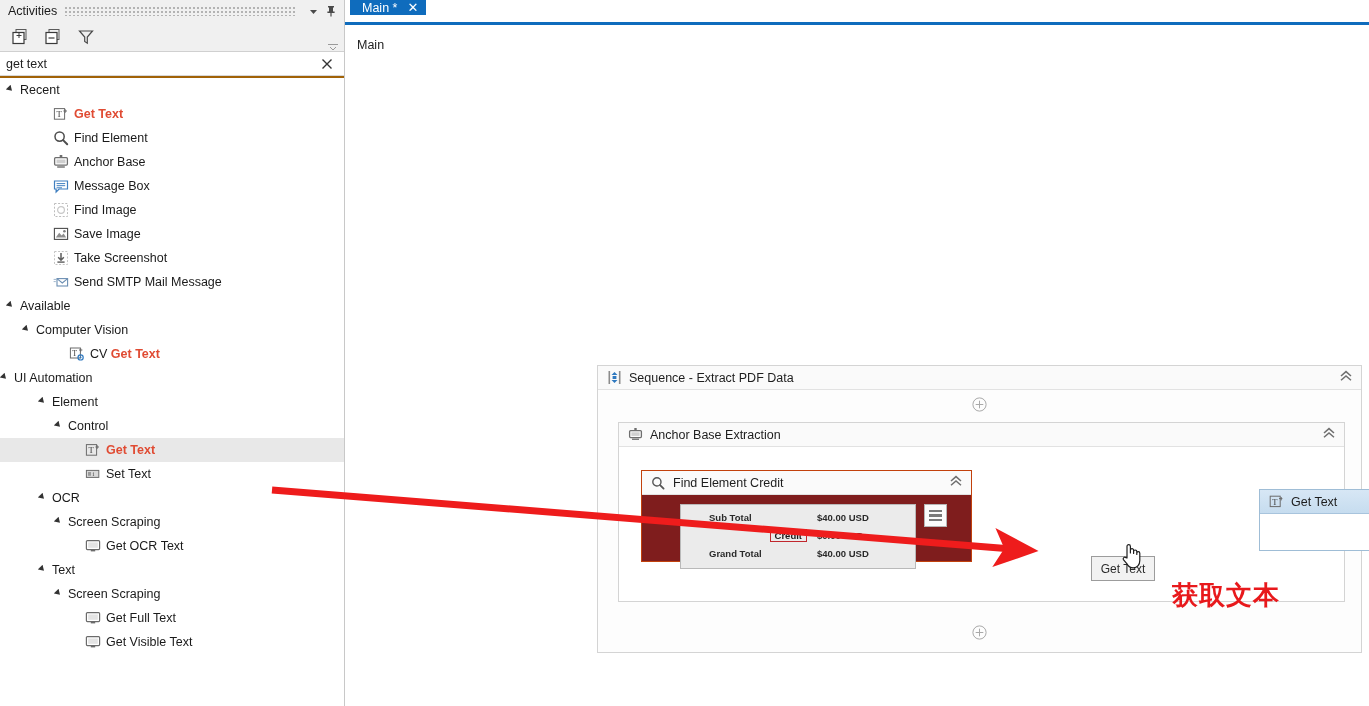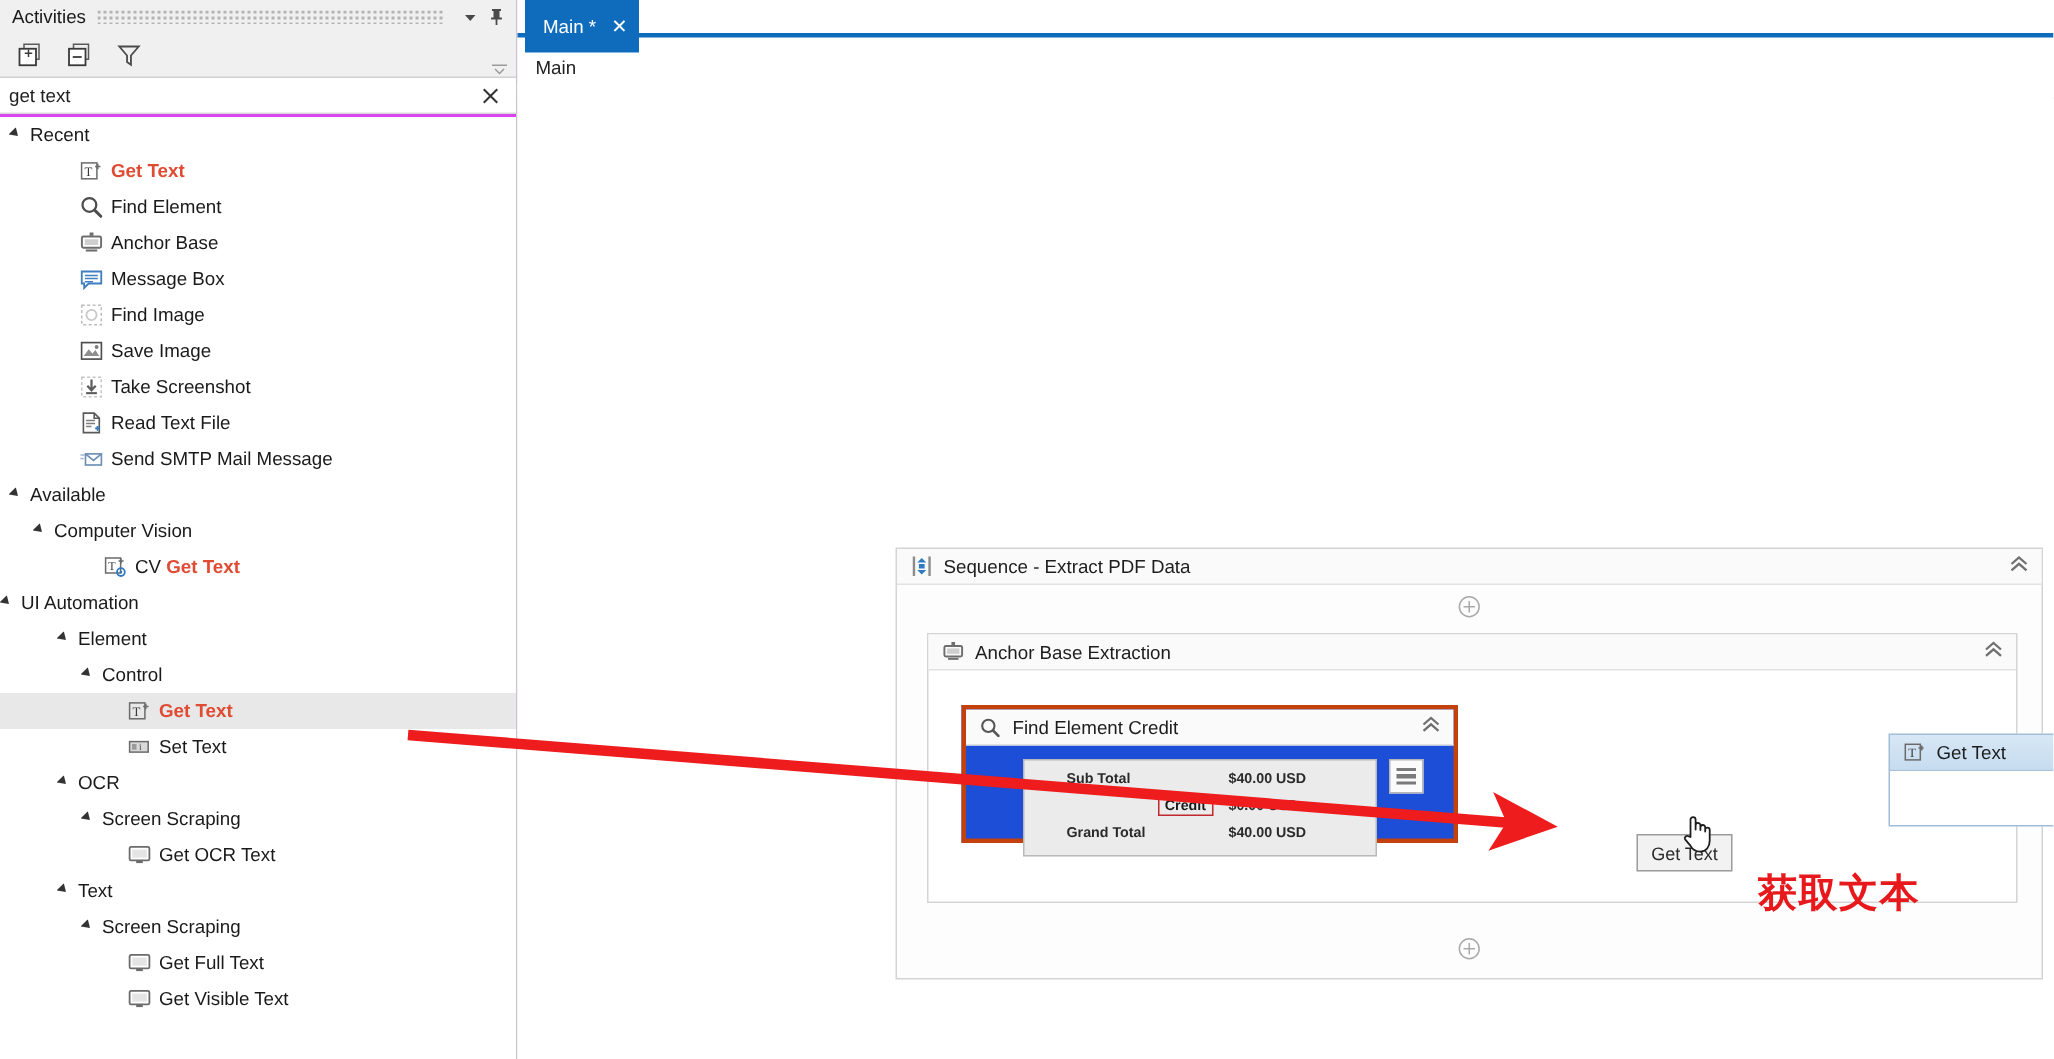--- a/index.html
+++ b/index.html
@@ -8,21 +8,21 @@
     width: 1369px; height: 706px;
     overflow: hidden;
     background: #ffffff;
     font-family: "Liberation Sans", sans-serif;
   }
   #root { position: relative; width: 1369px; height: 706px; }
 
   
   #activities-panel {
     position: absolute; left: 0; top: 0; width: 345px; height: 706px;
-    background: #d946ef;
+    background: #a16207;
     border-right: 1px solid #c8c8c8;
   }
   #panel-header {
     position: relative; height: 22px; background: #f0f0f0;
     display: flex; align-items: center; padding: 0 4px;
   }
   #panel-title {
     font-size: 12.5px; color: #1a1a1a; padding-left: 4px; white-space: nowrap;
   }
   #panel-dots {
@@ -79,21 +79,21 @@
   
   #main-area {
     position: absolute; left: 345px; top: 0; right: 0; bottom: 0;
     background: #ffffff;
   }
   #tabstrip {
     height: 25px; background: #ffffff; position: relative;
     border-bottom: 3px solid #0f6cbd;
   }
   #tab-main {
-    position: absolute; left: 5px; top: 0; height: 35px;
+    position: absolute; left: 5px; top: 0; height: 15px;
     background: #0f6cbd; color: #ffffff; display: flex; align-items: center;
     padding: 0 8px 0 12px; gap: 10px; font-size: 12.5px;
   }
   #tab-close { font-size: 13px; line-height: 1; cursor: default; }
   #breadcrumb-bar {
     height: 41px; background: #ffffff; border-bottom: 1px solid #dcdcdc;
     display: flex; align-items: center; padding-left: 12px;
     font-size: 12.5px; color: #222;
   }
   #designer {
@@ -123,21 +123,21 @@
   .plus-circ { width: 15px; height: 15px; }
 
   .anchor-box {
     position: absolute; left: 20px; top: 56px; width: 727px; height: 180px;
     background: #ffffff; border: 1px solid #d4d4d4;
   }
   .anchor-inner { position: absolute; left: 0; top: 25px; right: 0; bottom: 0; }
 
   .find-box {
     position: absolute; left: 22px; top: 22px; width: 331px; height: 92px;
-    background: #1d4ed8; border: 3px solid #c2410c;
+    background: #7f1d1d; border: 1px solid #c2410c;
   }
   .find-body {
     position: absolute; left: 0; top: 25px; right: 0; bottom: 0;
     display: flex; align-items: flex-start; padding: 8px 8px 0 38px; gap: 8px;
   }
   .invoice-thumb {
     width: 236px; height: 65px; background: #ebebeb; border: 1px solid #b9b9b9;
     padding: 3px 6px 0 0;
   }
   .inv-line {
@@ -315,32 +315,20 @@
         <div class="tree-row" style="padding-left: 38px;">
           <span class="tri blank"></span>
           <span class="row-ico">
             <svg width="16" height="16" viewBox="0 0 16 16">
               <rect x="1.5" y="1.5" width="13" height="13" fill="none" stroke="#c4c4c4" stroke-width="1" stroke-dasharray="2 1.6"></rect>
               <path d="M8 3 v6.4 M5.2 7.2 L8 10.2 L10.8 7.2" fill="none" stroke="#5d5d5d" stroke-width="1.5"></path>
               <rect x="4.4" y="11.4" width="7.2" height="1.4" fill="#5d5d5d"></rect>
             </svg>
           </span>
           <span class="row-lbl">Take Screenshot</span>
-        </div>
-        <div class="tree-row" style="padding-left: 38px;">
-          <span class="tri blank"></span>
-          <span class="row-ico">
-            <svg width="16" height="16" viewBox="0 0 16 16">
-              <path d="M2.6 1.4 h7.2 l3.4 3.4 v9.6 h-10.6 z" fill="#ffffff" stroke="#5a5a5a" stroke-width="1.1"></path>
-              <path d="M9.8 1.4 v3.4 h3.4" fill="none" stroke="#5a5a5a" stroke-width="1.1"></path>
-              <path d="M4.4 6.4 h6 M4.4 8.4 h6 M4.4 10.4 h3.6" stroke="#7d7d7d" stroke-width="1"></path>
-              <path d="M10.4 11.6 h3.2 M12 10 v3.2" stroke="#2f79c0" stroke-width="1.2"></path>
-            </svg>
-          </span>
-          <span class="row-lbl">Read Text File</span>
         </div>
         <div class="tree-row" style="padding-left: 38px; align-items: center;">
           <span class="tri blank"></span>
           <span class="row-ico">
             <svg width="16" height="16" viewBox="0 0 16 16">
               <rect x="4" y="4.6" width="10.6" height="7.4" fill="#ffffff" stroke="#6c8fb3" stroke-width="1.1"></rect>
               <path d="M4 4.6 L9.3 9 L14.6 4.6" fill="none" stroke="#6c8fb3" stroke-width="1.1"></path>
               <path d="M0.6 5.4 h3 M0.6 7.6 h2.2" stroke="#9fb6cc" stroke-width="1"></path>
             </svg>
           </span>

